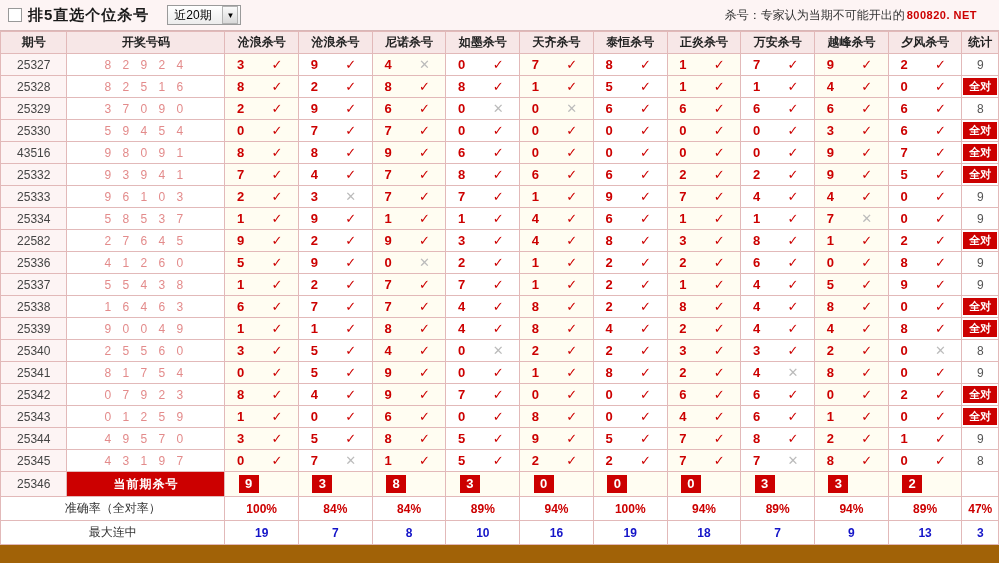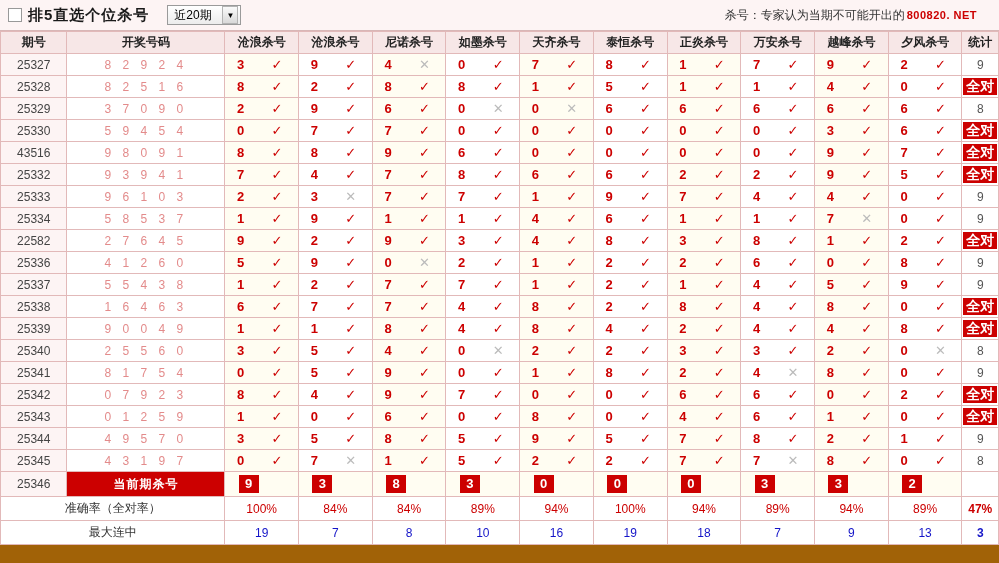--- a/index.html
+++ b/index.html
@@ -30,34 +30,34 @@
   td.issue{background:#fdf4f4;color:#444;font-size:12px;margin-left:36px;}
   td.code{background:#fff;color:#e38b8b;letter-spacing:4px;font-size:13px;}
   .pair{display:flex;align-items:center;height:100%;}
   .num{flex:0 0 42%;text-align:center;color:#c00;font-weight:bold;font-size:13px;}
   .mark{flex:1;text-align:center;font-size:13px;font-weight:bold;}
   .ok{color:#c00;}
   .no{color:#bbbbbb;}
   td.kill{background:#fffdf2;}
   td.kill.alt{background:#fff;}
   td.stat{background:#fff;color:#555;font-size:11px;}
-  td.stat .allright{display:block;background:#c00;color:#fff;font-weight:bold;font-size:14px;line-height:17px;margin:1px;}
+  td.stat .allright{display:block;background:#c00;color:#fff;font-weight:bold;font-size:11px;line-height:17px;margin:1px;}
 
   
   tr.current td{height:24px;}
   td.cur-label{background:#c00;color:#fff;font-weight:bold;font-size:14px;letter-spacing:1px;}
   td.cur-issue{background:#fdf4f4;color:#444;}
   td.cur-num{background:#fffdf2;}
   td.cur-num .box{display:inline-block;background:#c00;color:#fff;font-weight:bold;width:20px;line-height:18px;font-size:13px;margin-right:26px;}
   td.cur-blank{background:#fff;}
 
   
   tr.foot td{height:23px;background:#fff;}
   td.foot-label{background:#fdf4f4;color:#333;font-size:12px;}
-  td.foot-val{color:#c00;font-weight:normal;font-size:13px;margin-top:22px;}
+  td.foot-val{color:#c00;font-weight:bold;font-size:13px;margin-top:22px;}
   td.foot-val.blue{color:#1414c8;}
   td.foot-stat{color:#c00;font-weight:bold;font-size:12px;}
   td.foot-stat.blue{color:#1414c8;}
 </style>
 </head>
 <body>
 
 <div id="page">
 
   <div class="topbar">

